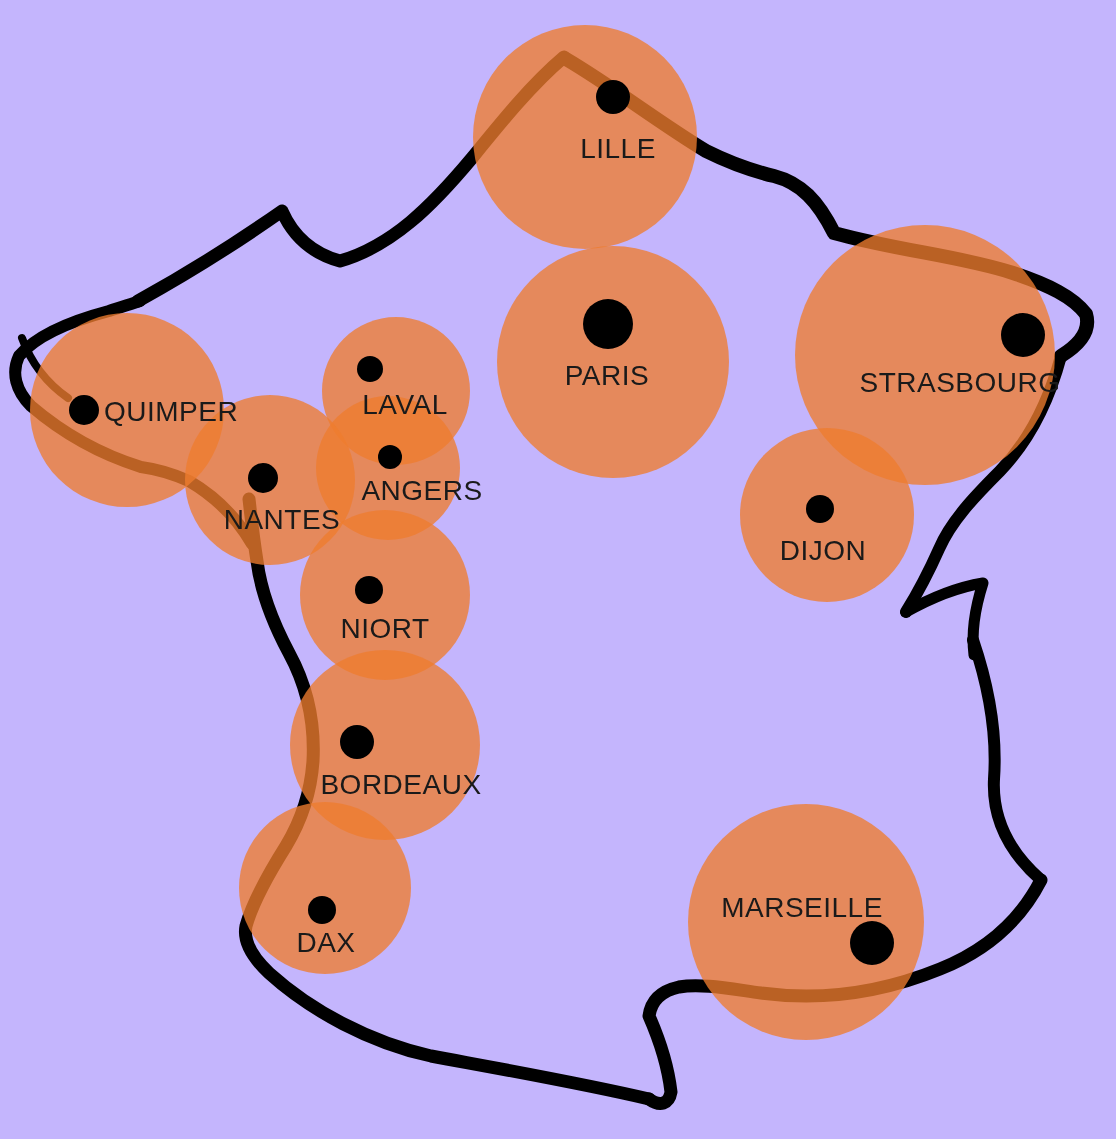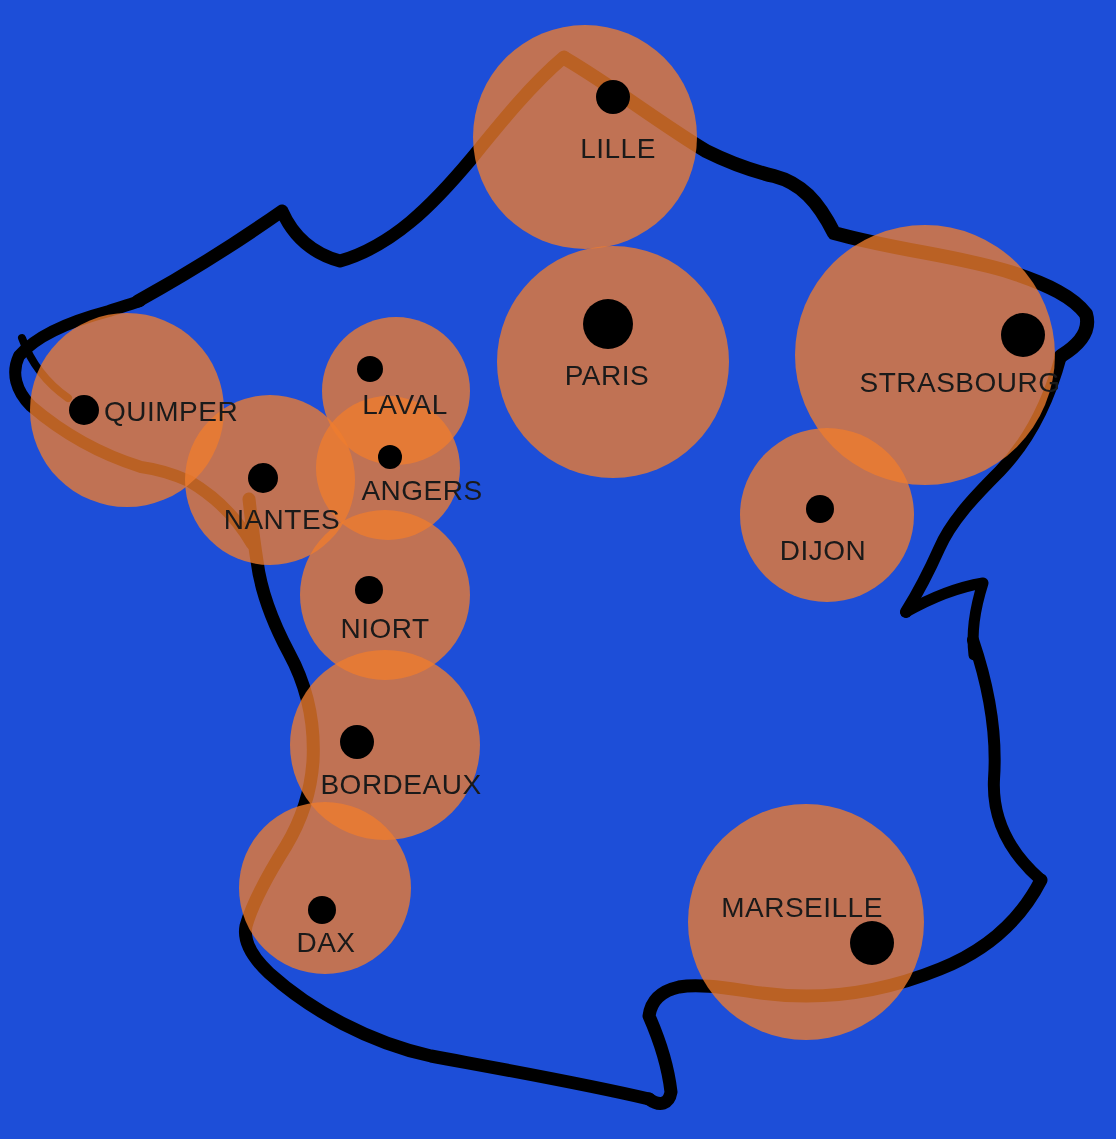--- a/index.html
+++ b/index.html
@@ -4,21 +4,21 @@
 <style>
   html, body {
     margin: 0;
     padding: 0;
     background: #ffffff;
   }
   #stage {
     position: relative;
     width: 1116px;
     height: 1139px;
-    background: #1d4ed8;
+    background: #c4b5fd;
     overflow: hidden;
     font-family: "Liberation Sans", sans-serif;
   }
   svg { display: block; }
   .outline-stroke {
     fill: none;
     stroke: #000000;
     stroke-linecap: round;
     stroke-linejoin: round;
   }

